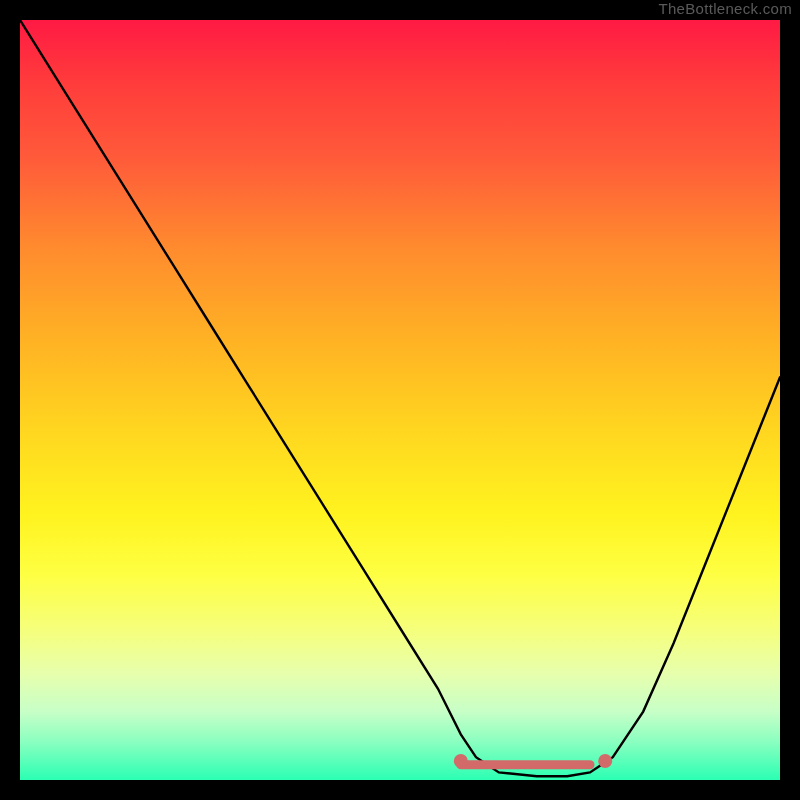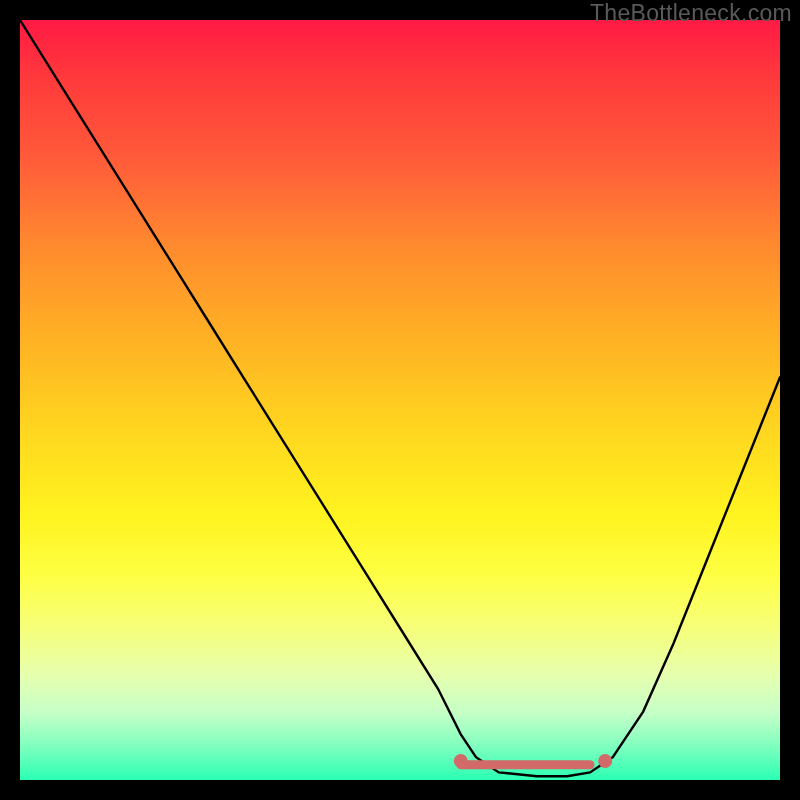--- a/index.html
+++ b/index.html
@@ -31,21 +31,21 @@
       #c7ffc7 91%,
       #8affc0 95%,
       #2bffb3 100%
     );
   }
   .watermark {
     position: absolute;
     top: 0px;
     right: 8px;
     color: #5a5a5a;
-    font-size: 23px;
+    font-size: 15px;
     font-weight: 500;
     letter-spacing: 0.3px;
     z-index: 10;
   }
   svg.curve {
     position: absolute;
     left: 0;
     top: 0;
     width: 100%;
     height: 100%;

